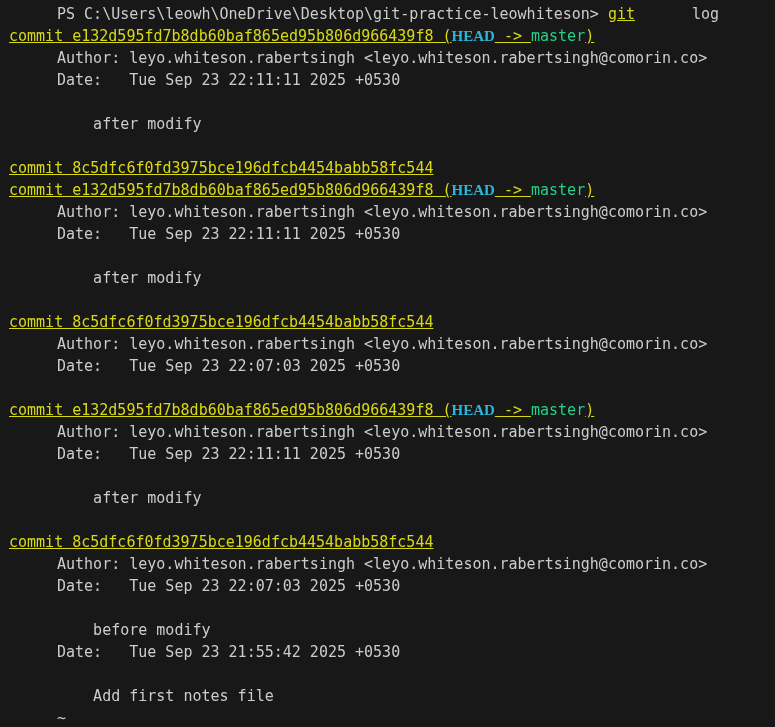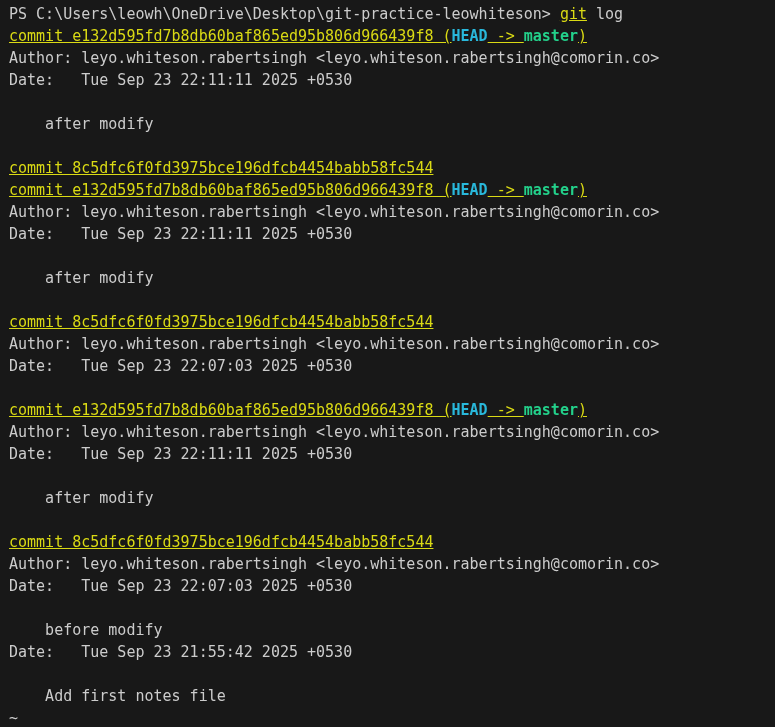--- a/index.html
+++ b/index.html
@@ -15,21 +15,21 @@
     padding: 3px 0 0 9px;
     font-family: "DejaVu Sans Mono", "Liberation Mono", monospace;
     font-size: 15px;
     line-height: 22px;
     white-space: pre;
     overflow: hidden;
   }
   .line {
     height: 22px;
   }
-  .c-fg        { color: var(--foreground, #cccccc); }
+  .c-fg        { color: var(--foreground, #cccccc); margin-left: 48px; }
   .c-yellow    { color: var(--yellow, #dada14); text-decoration: underline; }
-  .c-cyan-bold { color: var(--cyan, #29b8db); font-weight: bold; }
-  .c-green-bold{ color: var(--green, #23d18b); font-weight: bold; }
+  .c-cyan-bold { color: var(--cyan, #29b8db); font-weight: bold; font-family: Liberation Serif, serif; }
+  .c-green-bold{ color: var(--green, #23d18b); font-weight: normal; }
 </style>
 </head>
 <body>
 
 <div class="terminal"><div class="line"><span class="c-fg">PS C:\Users\leowh\OneDrive\Desktop\git-practice-leowhiteson&gt; </span><span class="c-yellow">git</span><span class="c-fg"> log</span></div><div class="line"><span class="c-yellow">commit e132d595fd7b8db60baf865ed95b806d966439f8 (</span><span class="c-cyan-bold">HEAD</span><span class="c-yellow"> -&gt; </span><span class="c-green-bold">master</span><span class="c-yellow">)</span></div><div class="line"><span class="c-fg">Author: leyo.whiteson.rabertsingh &lt;leyo.whiteson.rabertsingh@comorin.co&gt;</span></div><div class="line"><span class="c-fg">Date:   Tue Sep 23 22:11:11 2025 +0530</span></div><div class="line"></div><div class="line"><span class="c-fg">    after modify</span></div><div class="line"></div><div class="line"><span class="c-yellow">commit 8c5dfc6f0fd3975bce196dfcb4454babb58fc544</span></div><div class="line"><span class="c-yellow">commit e132d595fd7b8db60baf865ed95b806d966439f8 (</span><span class="c-cyan-bold">HEAD</span><span class="c-yellow"> -&gt; </span><span class="c-green-bold">master</span><span class="c-yellow">)</span></div><div class="line"><span class="c-fg">Author: leyo.whiteson.rabertsingh &lt;leyo.whiteson.rabertsingh@comorin.co&gt;</span></div><div class="line"><span class="c-fg">Date:   Tue Sep 23 22:11:11 2025 +0530</span></div><div class="line"></div><div class="line"><span class="c-fg">    after modify</span></div><div class="line"></div><div class="line"><span class="c-yellow">commit 8c5dfc6f0fd3975bce196dfcb4454babb58fc544</span></div><div class="line"><span class="c-fg">Author: leyo.whiteson.rabertsingh &lt;leyo.whiteson.rabertsingh@comorin.co&gt;</span></div><div class="line"><span class="c-fg">Date:   Tue Sep 23 22:07:03 2025 +0530</span></div><div class="line"></div><div class="line"><span class="c-yellow">commit e132d595fd7b8db60baf865ed95b806d966439f8 (</span><span class="c-cyan-bold">HEAD</span><span class="c-yellow"> -&gt; </span><span class="c-green-bold">master</span><span class="c-yellow">)</span></div><div class="line"><span class="c-fg">Author: leyo.whiteson.rabertsingh &lt;leyo.whiteson.rabertsingh@comorin.co&gt;</span></div><div class="line"><span class="c-fg">Date:   Tue Sep 23 22:11:11 2025 +0530</span></div><div class="line"></div><div class="line"><span class="c-fg">    after modify</span></div><div class="line"></div><div class="line"><span class="c-yellow">commit 8c5dfc6f0fd3975bce196dfcb4454babb58fc544</span></div><div class="line"><span class="c-fg">Author: leyo.whiteson.rabertsingh &lt;leyo.whiteson.rabertsingh@comorin.co&gt;</span></div><div class="line"><span class="c-fg">Date:   Tue Sep 23 22:07:03 2025 +0530</span></div><div class="line"></div><div class="line"><span class="c-fg">    before modify</span></div><div class="line"><span class="c-fg">Date:   Tue Sep 23 21:55:42 2025 +0530</span></div><div class="line"></div><div class="line"><span class="c-fg">    Add first notes file</span></div><div class="line"><span class="c-fg">~</span></div></div>
 
 </body></html>

